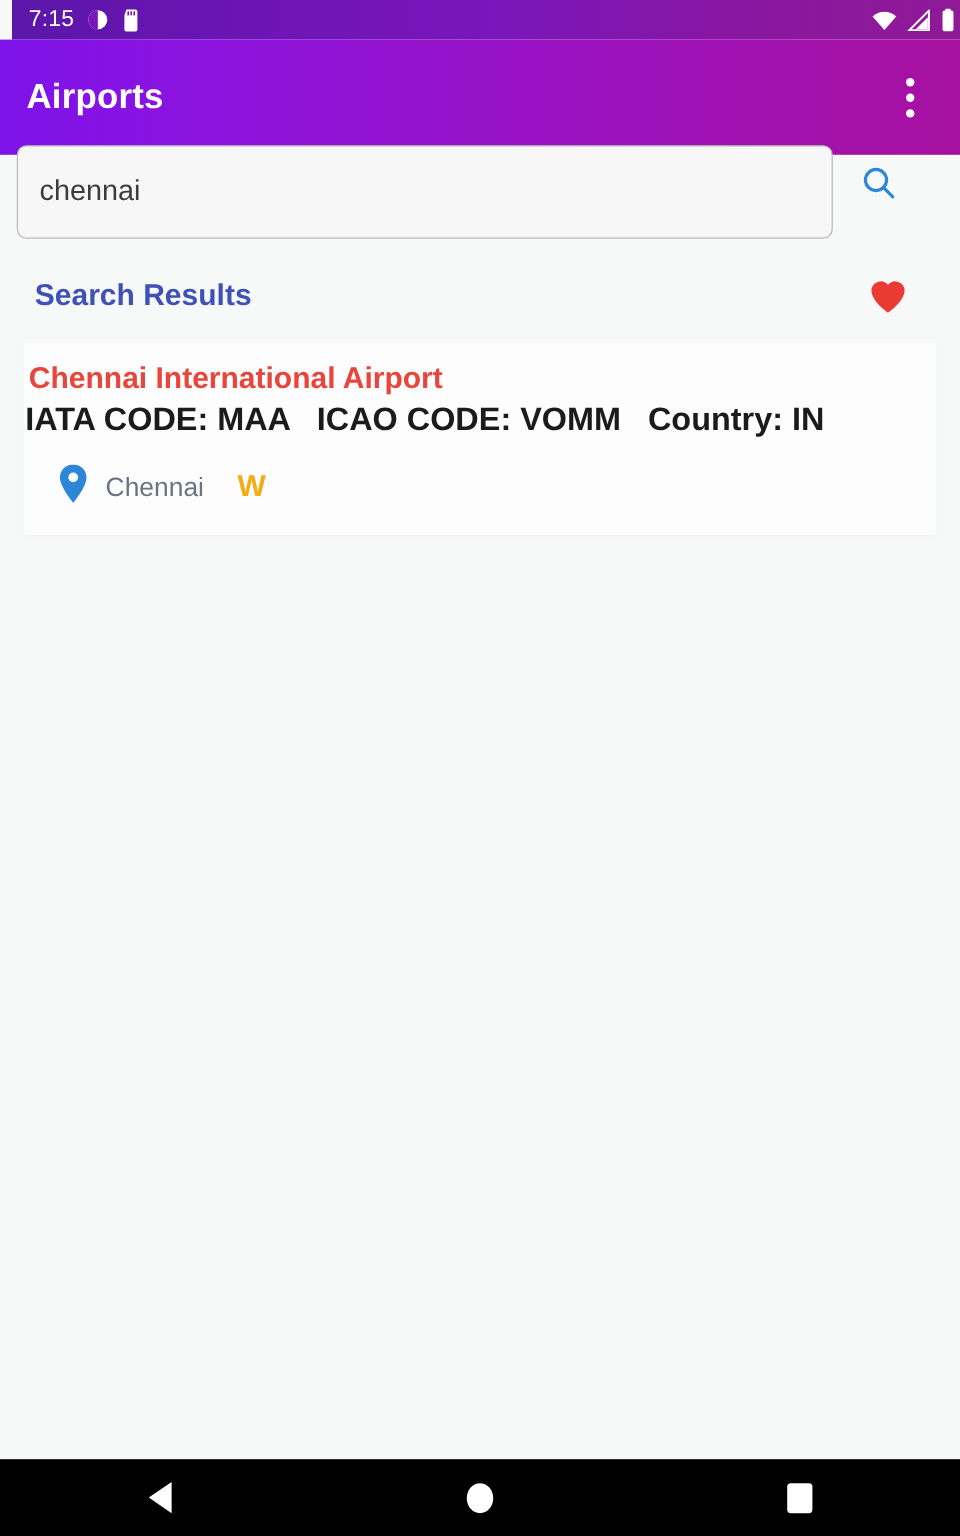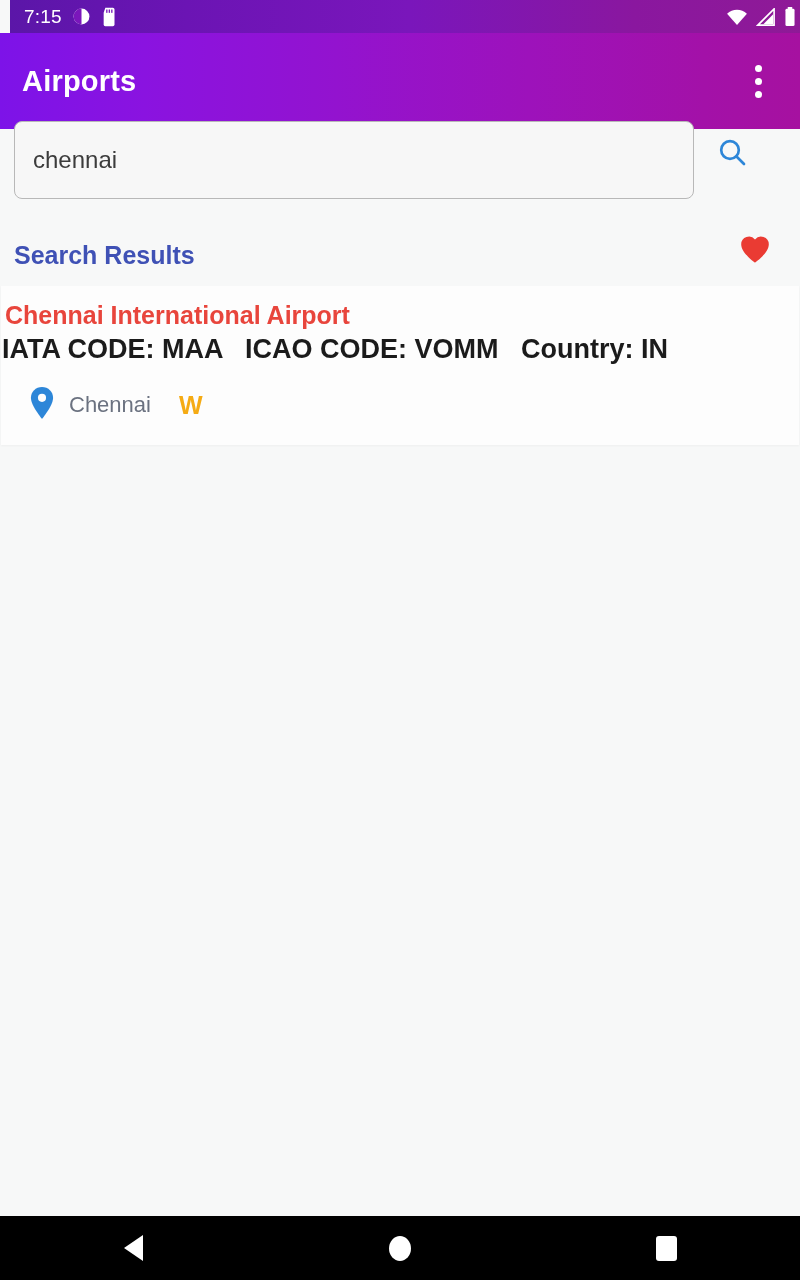--- a/index.html
+++ b/index.html
@@ -49,33 +49,33 @@
   #search-input::placeholder { color:#9a9a9a; }
   #search-button {
     width:76px; height:78px; background:transparent; border:none;
     display:flex; align-items:center; justify-content:center; cursor:pointer;
     padding-bottom:16px;
   }
 
   
   #results-header {
     position:absolute; top:222px; left:0; width:800px; height:48px;
-    display:flex; align-items:flex-end; padding:0 14px;
+    display:flex; align-items:center; padding:0 29px;
   }
   #results-title { font-size:25px; font-weight:bold; color:#3f51b5; }
   #favorites-button {
     margin-left:auto; background:transparent; border:none; cursor:pointer;
     width:54px; height:44px; display:flex; align-items:center; justify-content:center;
     padding-right:8px;
   }
 
   
   #results-list { position:absolute; top:286px; left:0; width:800px; }
   .result-card {
-    margin:0 1px; background:#fdfdfd; padding:14px 0 22px 0;
+    margin:0 20px; background:#fdfdfd; padding:14px 0 22px 0;
     box-shadow:0 1px 2px rgba(0,0,0,0.04);
   }
   .card-title {
     font-size:25px; font-weight:bold; color:#e8453c; padding:0 5px 0 4px;
     line-height:1.2;
   }
   .card-codes {
     font-size:27px; font-weight:bold; color:#1b1b1b; white-space:pre;
     padding:4px 4px 0 1px;
   }

